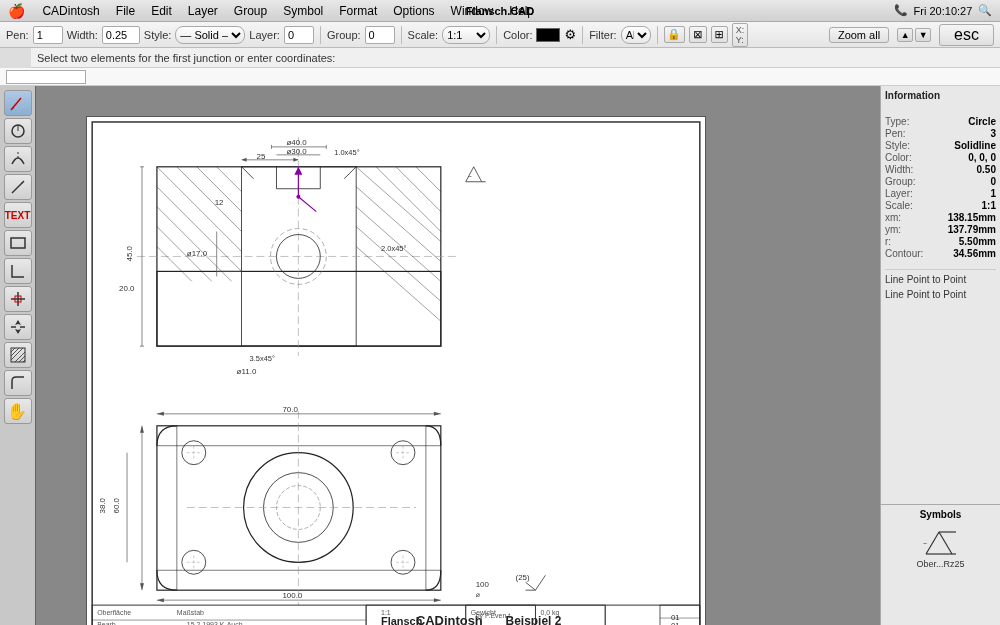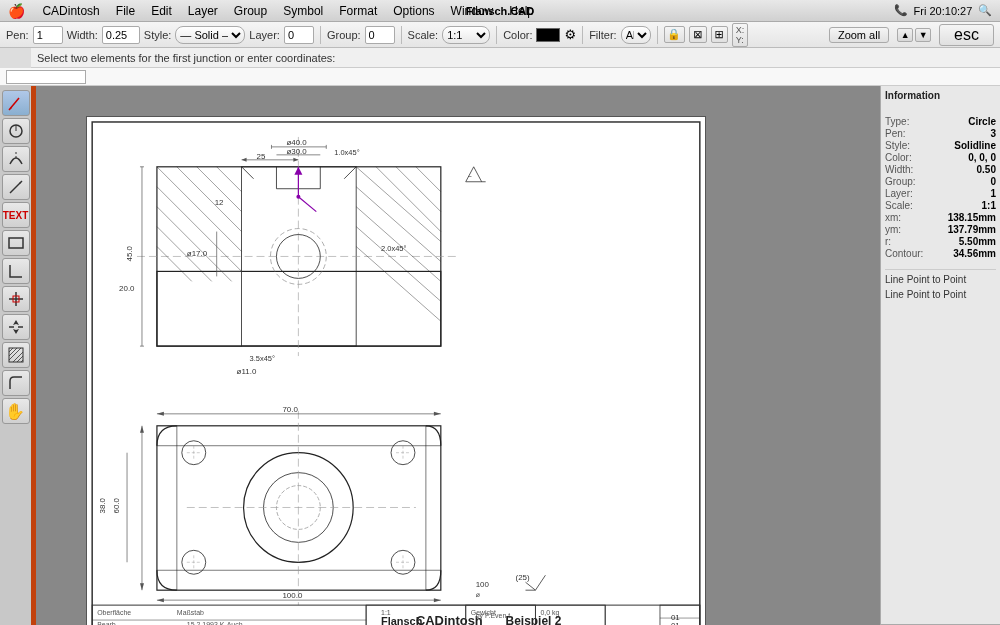--- a/index.html
+++ b/index.html
@@ -105,21 +105,21 @@
     
     #main {
       display: flex;
       height: calc(625px - 22px - 26px - 20px - 18px);
     }
 
     
     #left-toolbar {
       width: 36px;
       background: #c8c8c8;
-      border-right: 5px solid #c2410c;
+      border-right: 1px solid #c2410c;
       display: flex;
       flex-direction: column;
       align-items: center;
       padding: 4px 0;
       gap: 2px;
       overflow: hidden;
     }
     .tool-btn {
       width: 28px;
       height: 26px;
@@ -611,14 +611,27 @@
         <span class="info-val">5.50mm</span>
       </div>
       <div class="info-row">
         <span class="info-key">Contour:</span>
         <span class="info-val">34.56mm</span>
       </div>
       <div class="info-section" style="margin-top:10px; border-top:1px solid #ccc; padding-top:4px;">Line Point to Point</div>
       <div class="info-section" style="margin-top:4px;">Line Point to Point</div>
     </div>
 
+    <div id="symbols-panel">
+      <div class="symbols-title">Symbols</div>
+      <div class="symbol-item">
+        <svg width="40" height="35" viewBox="0 0 40 35" xmlns="http://www.w3.org/2000/svg">
+          <line x1="5" y1="30" x2="18" y2="8" stroke="#333" stroke-width="1.2"></line>
+          <line x1="18" y1="8" x2="31" y2="30" stroke="#333" stroke-width="1.2"></line>
+          <line x1="5" y1="30" x2="35" y2="30" stroke="#333" stroke-width="1.2"></line>
+          <line x1="18" y1="8" x2="35" y2="8" stroke="#333" stroke-width="1.2"></line>
+          <text x="2" y="22" font-size="7" fill="#333" font-family="Arial">~</text>
+        </svg>
+        <span style="font-size:9px; color:#333;">Ober...Rz25</span>
+      </div>
+    </div>
   </div>
 </div>
 
 </body></html>

